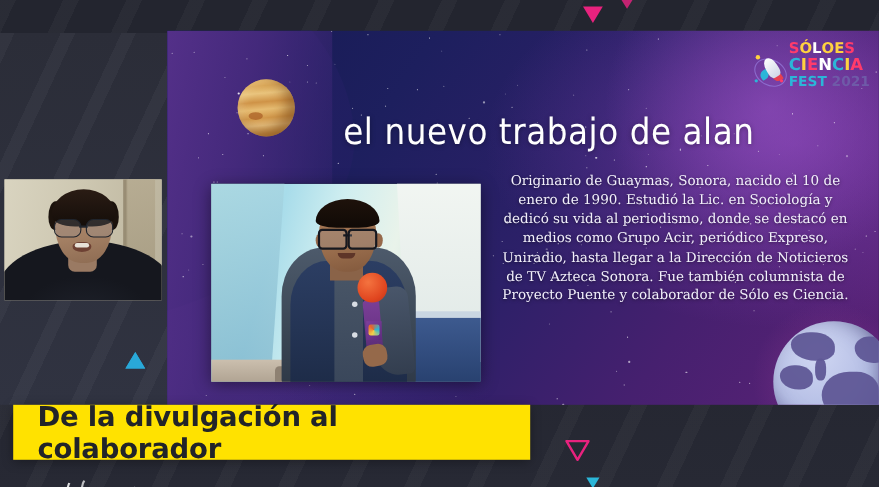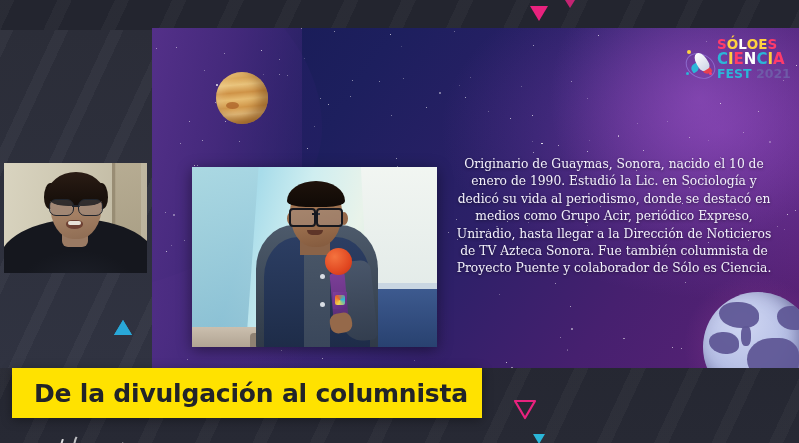--- a/index.html
+++ b/index.html
@@ -497,20 +497,21 @@
         <div class="star" style="width: 1px; height: 1px; left: 491.329px; top: 121.567px; opacity: 0.79;"></div>
         <div class="star" style="width: 1px; height: 1px; left: 532.677px; top: 254.179px; opacity: 0.61;"></div>
         <div class="star" style="width: 1px; height: 1px; left: 267.83px; top: 146.134px; opacity: 0.83;"></div>
         <div class="star" style="width: 1px; height: 1px; left: 168.062px; top: 70.2693px; opacity: 0.59;"></div>
       </div>
 
     <div class="planet-jupiter">
       <div class="spot"></div>
     </div>
 
+    <div class="slide-title">el nuevo trabajo de alan</div>
 
     <div class="photo-frame">
       <div class="ph-studio"></div>
       <div class="ph-panelL"></div>
       <div class="ph-panelR"></div>
       <div class="ph-deskRtop"></div>
       <div class="ph-deskR"></div>
       <div class="ph-deskL"></div>
       <div class="ph-stool"></div>
       <div class="ph-body"></div>
@@ -558,21 +559,21 @@
         <div class="fl-dot" style="left:24px;top:24px;width:3px;height:3px;background:#ff3b6b;"></div>
         <div class="fl-dot" style="left:1px;top:24px;width:3px;height:3px;background:#2bb6d8;"></div>
       </div>
       <div class="fl-row fl-solo"><span id="logo-solo"><span class="fl-c" style="color: rgb(255, 59, 107);">S</span><span class="fl-c" style="color: rgb(255, 210, 63);">Ó</span><span class="fl-c" style="color: rgb(255, 255, 255);">L</span><span class="fl-c" style="color: rgb(255, 210, 63);">O</span><span class="fl-c" style="color: transparent;"> </span><span class="fl-c" style="color: rgb(255, 210, 63);">E</span><span class="fl-c" style="color: rgb(255, 59, 107);">S</span></span></div>
       <div class="fl-row fl-ciencia"><span id="logo-ciencia"><span class="fl-c" style="color: rgb(43, 182, 216);">C</span><span class="fl-c" style="color: rgb(255, 210, 63);">I</span><span class="fl-c" style="color: rgb(255, 59, 107);">E</span><span class="fl-c" style="color: rgb(255, 255, 255);">N</span><span class="fl-c" style="color: rgb(43, 182, 216);">C</span><span class="fl-c" style="color: rgb(255, 210, 63);">I</span><span class="fl-c" style="color: rgb(255, 59, 107);">A</span></span></div>
       <div class="fl-row fl-fest"><span id="logo-fest"><span class="fl-c" style="color: rgb(43, 182, 216);">F</span><span class="fl-c" style="color: rgb(43, 182, 216);">E</span><span class="fl-c" style="color: rgb(43, 182, 216);">S</span><span class="fl-c" style="color: rgb(43, 182, 216);">T</span></span><span id="logo-year" style="color: rgb(111, 90, 168);"> 2021</span></div>
     </div>
   </div>
 
   <div class="lower-third">
-    <div class="lower-third-text">De la divulgación al columnista</div>
+    <div class="lower-third-text">De la divulgación al colaborador</div>
   </div>
   <div class="lt-curve"></div>
   <div class="lt-curve2"></div>
 
   <div class="tri-pink-outline">
     <svg width="24" height="21" viewBox="0 0 24 21">
         <path d="M2 2 L22 2 L12 19 Z" fill="none" stroke="#e8227e" stroke-width="2.2" stroke-linejoin="round"></path>
       </svg>
   </div>
   <div class="tri-cyan-small"></div>

